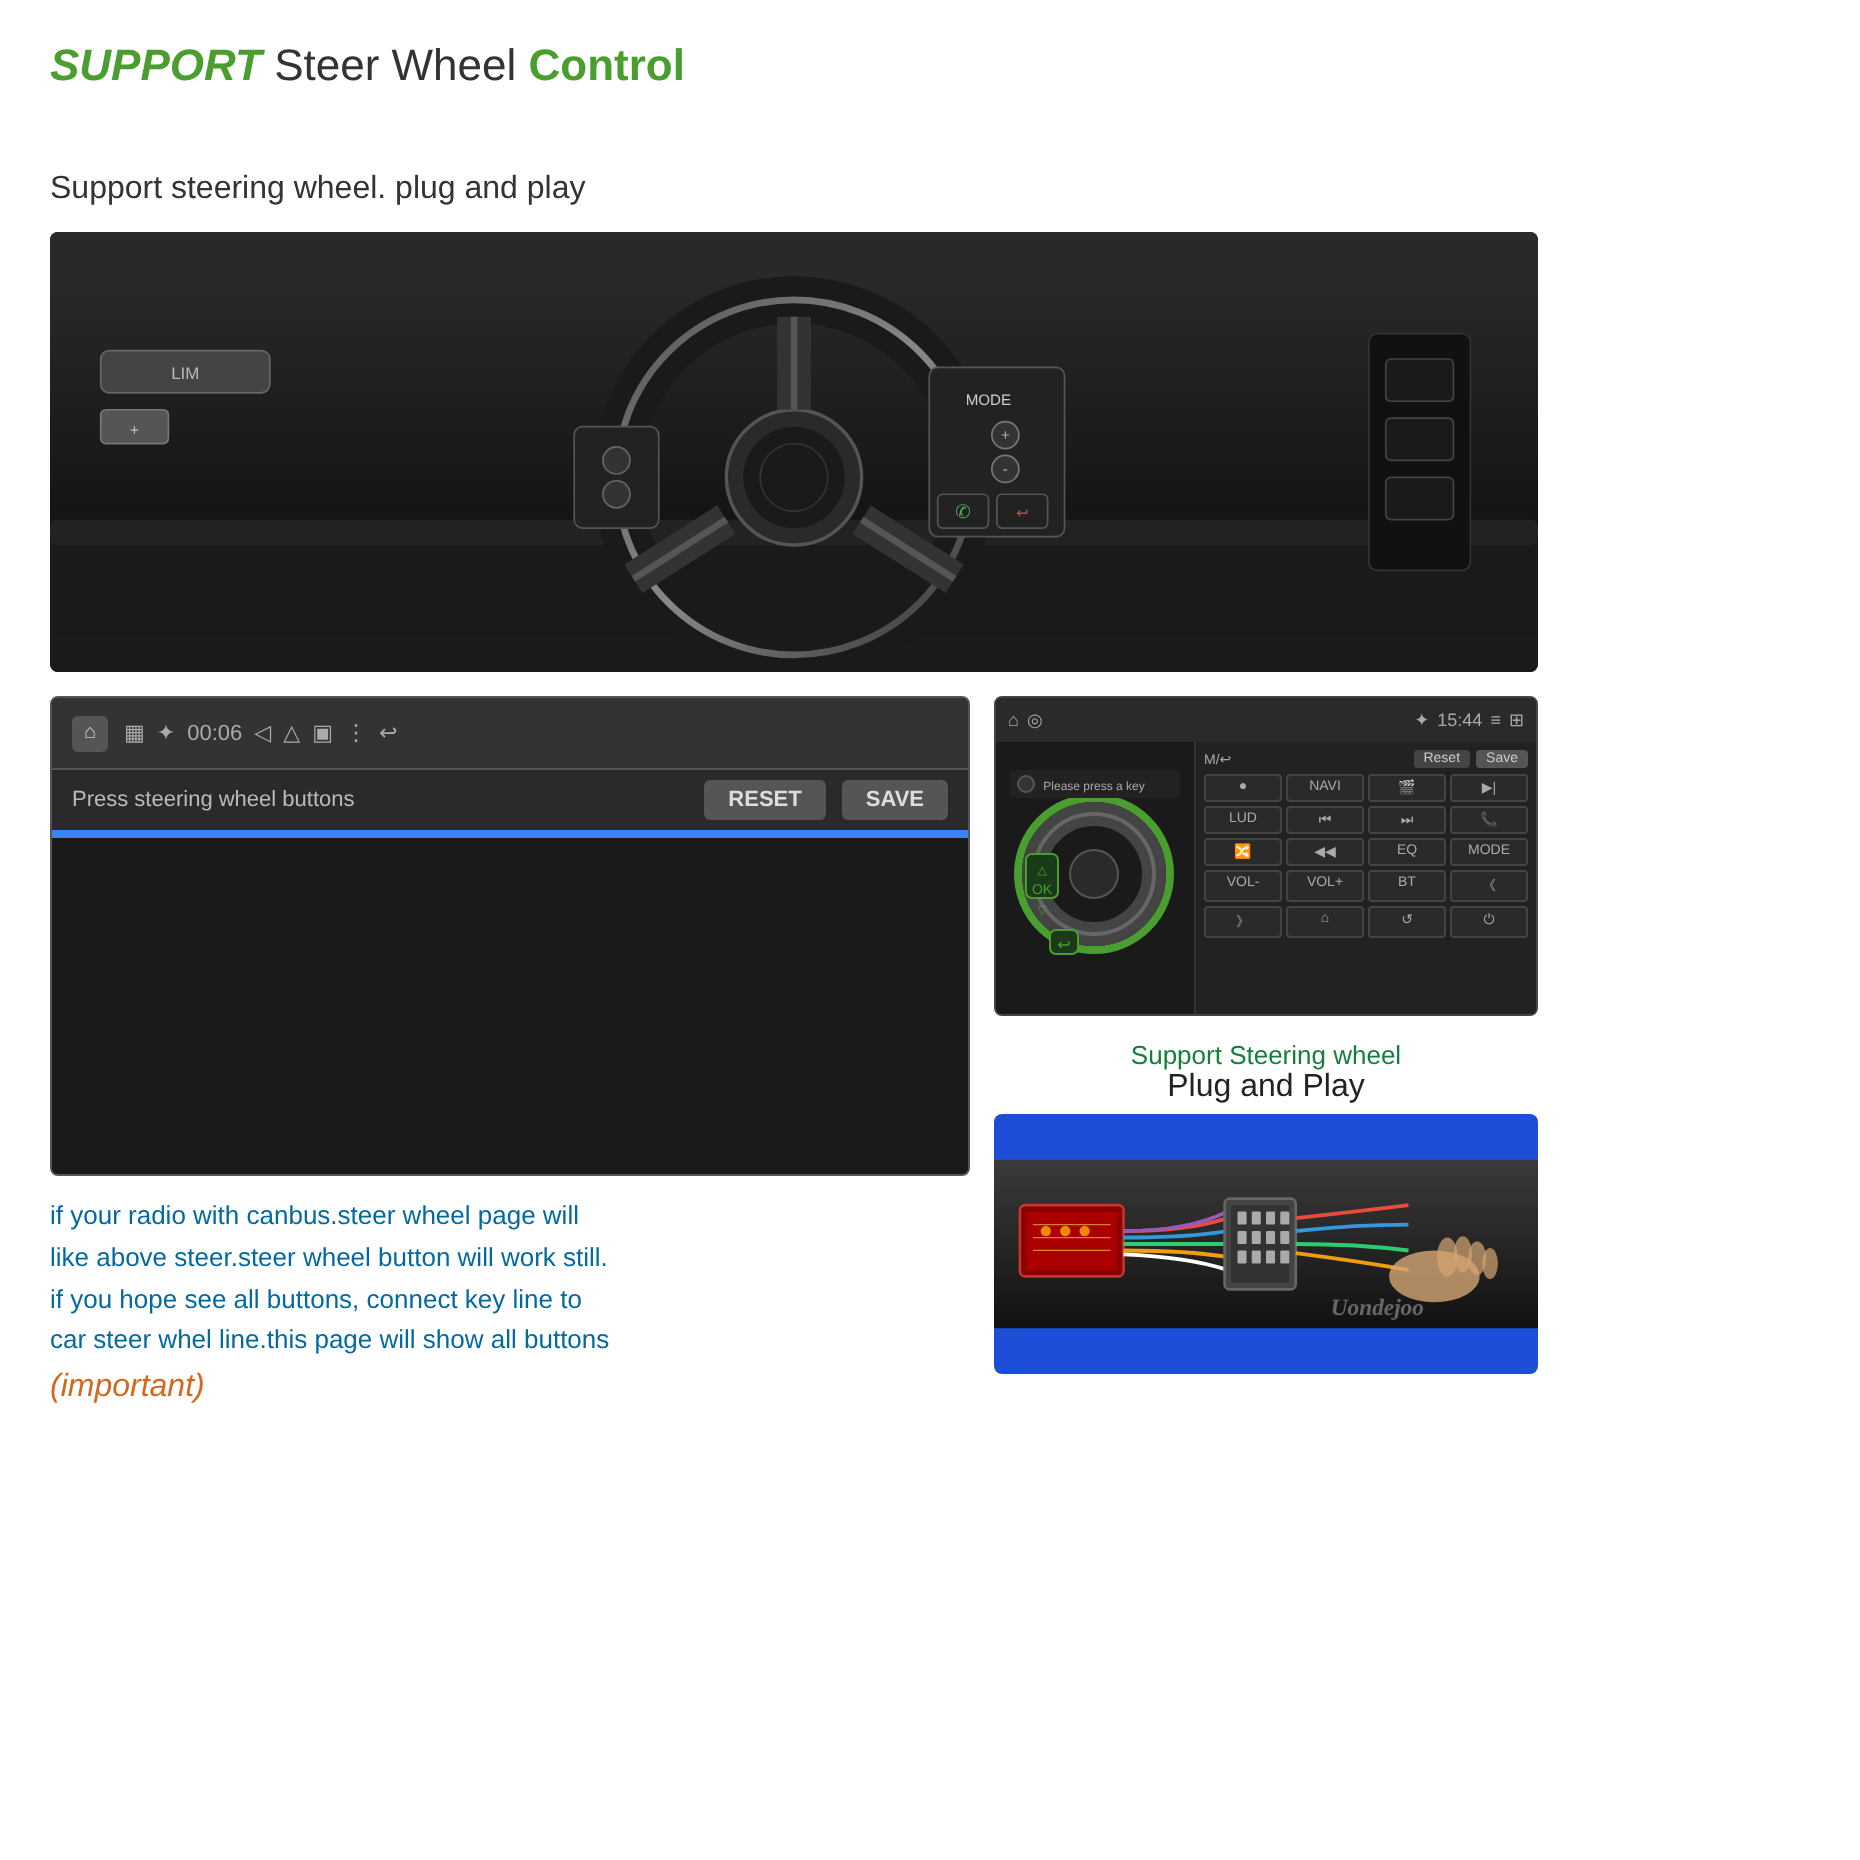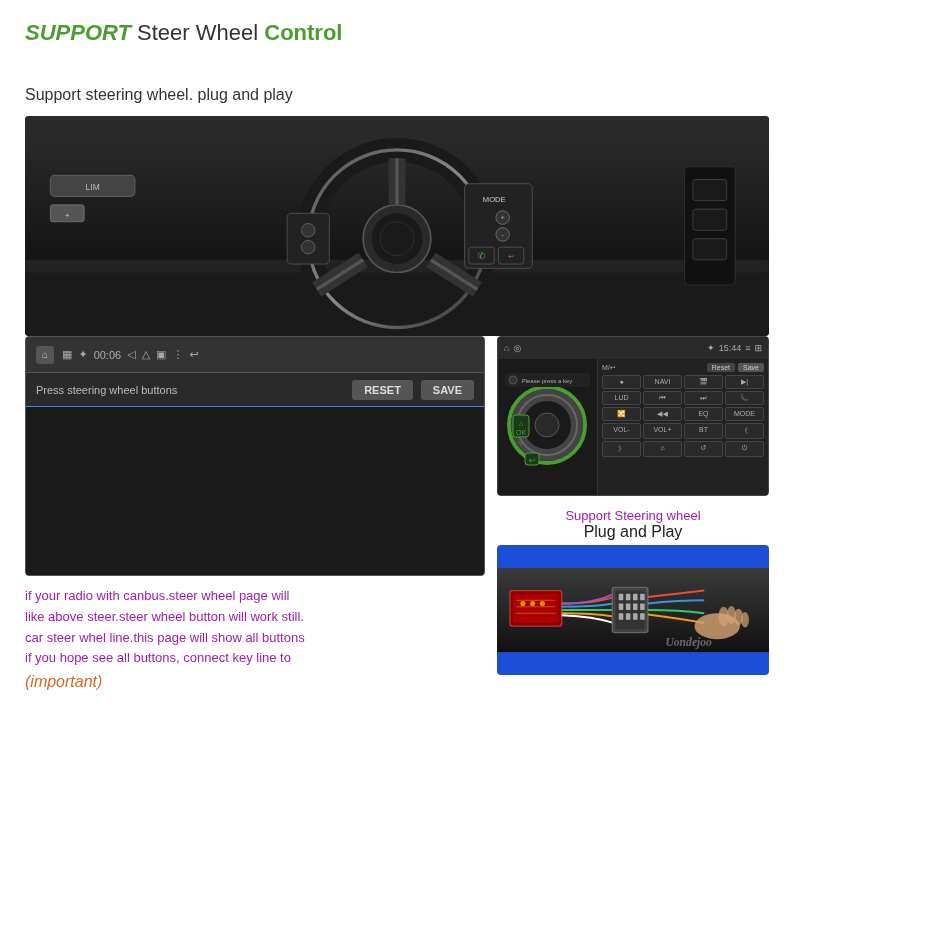--- a/index.html
+++ b/index.html
@@ -45,20 +45,21 @@
     }
 
     
     .steering-image {
       width: 100%;
       height: 220px;
       background: #1a1a1a;
       border-radius: 4px;
       overflow: hidden;
       position: relative;
+      margin-bottom: 12px;
       display: flex;
       align-items: center;
       justify-content: center;
     }
 
     
     .steering-svg {
       width: 100%;
       height: 100%;
     }
@@ -129,21 +130,21 @@
       font-size: 11px;
     }
 
     .screenshot-toolbar {
       background: #2a2a2a;
       height: 34px;
       display: flex;
       align-items: center;
       padding: 0 10px;
       gap: 8px;
-      border-bottom: 1px solid #3b82f6;
+      border-bottom: 4px solid #3b82f6;
     }
 
     .ss-label {
       color: #bbb;
       font-size: 11px;
       flex: 1;
     }
 
     .ss-btn {
       padding: 4px 12px;
@@ -165,21 +166,21 @@
     }
 
     .screenshot-body {
       background: #1a1a1a;
       height: calc(240px - 70px);
     }
 
     
     .left-text {
       font-size: 13px;
-      color: #a21caf;
+      color: #0369a1;
       line-height: 1.6;
       margin-top: 6px;
     }
 
     .important-text {
       color: #d2691e;
       font-size: 16px;
       font-style: italic;
       margin-top: 4px;
     }
@@ -229,21 +230,21 @@
     }
 
     
     .support-text-right {
       text-align: center;
       padding: 4px 0;
     }
 
     .support-text-right .line1 {
       font-size: 13px;
-      color: #a21caf;
+      color: #15803d;
     }
 
     .support-text-right .line2 {
       font-size: 16px;
       color: #222;
       font-weight: 500;
     }
 
     
     .wiring-image {
@@ -373,22 +374,22 @@
           <button class="ss-btn reset">RESET</button>
           <button class="ss-btn save">SAVE</button>
         </div>
 
         <div class="screenshot-body"></div>
       </div>
 
       <div class="left-text">
         <div>if your radio with canbus.steer wheel page will</div>
         <div>like above steer.steer wheel button will work still.</div>
+        <div>if you hope see all buttons, connect key line to</div>
         <div>car steer whel line.this page will show all buttons</div>
-        <div>if you hope see all buttons, connect key line to</div>
       </div>
       <div class="important-text">(important)</div>
     </div>
 
     <div class="right-col">
 
       <div class="right-screenshot">
 
         <div class="rs-header">
           <span>⌂</span>

